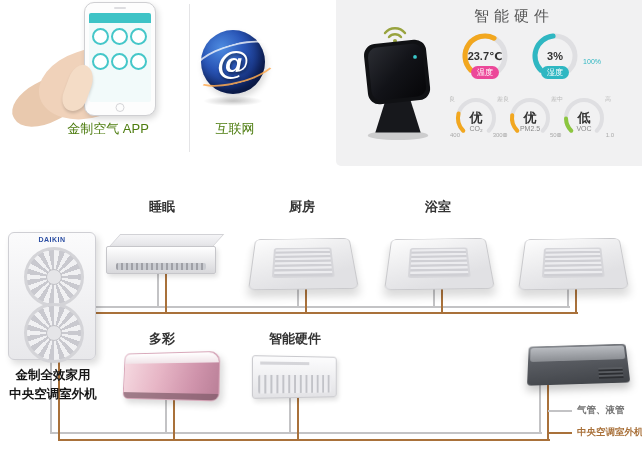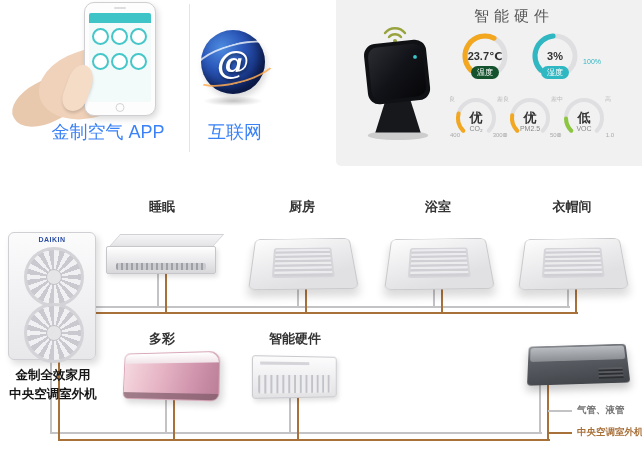--- a/index.html
+++ b/index.html
@@ -37,21 +37,21 @@
                font-size:32px; font-weight:bold; font-style:italic; color:#fff;
                font-family:"DejaVu Serif",serif; text-shadow:1px 2px 3px rgba(0,0,0,.5); }
   .globe::before { content:""; position:absolute; left:-10px; top:14px; width:84px; height:30px;
                    border:2px solid transparent; border-top-color:rgba(255,255,255,.75);
                    border-radius:50%; transform:rotate(-16deg); }
   .globe::after { content:""; position:absolute; left:-8px; top:24px; width:80px; height:26px;
                   border:2px solid transparent; border-bottom-color:rgba(255,170,80,.85);
                   border-radius:50%; transform:rotate(-14deg); }
   .globe-shadow { position:absolute; left:203px; top:96px; width:60px; height:10px; z-index:1;
                   background:radial-gradient(ellipse at center, rgba(0,0,0,.22), rgba(0,0,0,0) 70%); }
-  .cap { position:absolute; font-size:18px; color:#3b82f6; text-align:center; z-index:3; }
+  .cap { position:absolute; font-size:13px; color:#4d7c0f; text-align:center; z-index:3; }
   
   .panel { position:absolute; left:336px; top:0; width:356px; height:166px; background:#f1f1f2;
            border-radius:0 0 5px 5px; z-index:2; }
   .panel-title { position:absolute; top:7px; left:0; width:100%; text-align:center; font-size:15px;
                  letter-spacing:5px; color:#555; }
   .sensor { position:absolute; left:14px; top:38px; }
   .sensor-label { position:absolute; left:0; top:140px; width:116px; text-align:center; font-size:10px; color:#555; }
   .wifi { position:absolute; left:46px; top:24px; }
   .gauge { position:absolute;text-decoration:underline; }
   .gauge svg { display:block; }
@@ -202,21 +202,21 @@
       <rect x="20" y="8" width="58" height="56" rx="10" transform="rotate(-6 49 36)" fill="url(#sg)"></rect>
       <circle cx="68" cy="20" r="2" fill="#39c7c9"></circle>
     </svg>
 
     <div class="gauge lg" style="left:116px;top:30px">
       <svg width="66" height="50">
           <path d="M 18.857864376269045 40.14213562373095 A 20 20 0 1 1 47.14213562373095 40.14213562373095" fill="none" stroke="#dfdfe2" stroke-width="5" stroke-linecap="round"></path>
           <path d="M 18.857864376269045 40.14213562373095 A 20 20 0 0 1 42.079809994790935 8.179869516232642" fill="none" stroke="#f2a71f" stroke-width="5" stroke-linecap="round"></path>
         </svg>
       <div class="gval">23.7℃</div>
-      <div class="gchip" style="background-color: #14532d;">温度</div>
+      <div class="gchip" style="background-color: #ec4899;">温度</div>
       <span class="gaux" style="color: rgb(242, 167, 31);"></span>
     </div>
     <div class="gauge lg" style="left:186px;top:30px">
       <svg width="66" height="50">
           <path d="M 18.857864376269045 40.14213562373095 A 20 20 0 1 1 47.14213562373095 40.14213562373095" fill="none" stroke="#dfdfe2" stroke-width="5" stroke-linecap="round"></path>
           <path d="M 18.857864376269045 40.14213562373095 A 20 20 0 0 1 31.117833733629713 6.088760707938398" fill="none" stroke="#2fb7c2" stroke-width="5" stroke-linecap="round"></path>
         </svg>
       <div class="gval">3%</div>
       <div class="gchip" style="background-color: rgb(47, 183, 194);">湿度</div>
       <span class="gaux" style="color: rgb(47, 183, 194);">100%</span>
@@ -256,21 +256,20 @@
       <span class="gmin">0</span>
       <span class="gmax">1.0</span>
       <span class="gsegl">中</span>
       <span class="gsegr">高</span>
     </div>
   </div>
 
   <div class="room-label" style="left:132px;top:198px;width:60px">睡眠</div>
   <div class="room-label" style="left:272px;top:198px;width:60px">厨房</div>
   <div class="room-label" style="left:408px;top:198px;width:60px">浴室</div>
-  <div class="room-label" style="left:537px;top:198px;width:70px">衣帽间</div>
 
   <div class="duct-wrap" style="left:106px;top:234px">
     <div class="duct-top"></div>
     <div class="duct-body"></div>
   </div>
   <div class="cassette" style="left:252px;top:228px"></div>
   <div class="cassette" style="left:388px;top:228px"></div>
   <div class="cassette" style="left:522px;top:228px"></div>
 
   <div class="outdoor">

